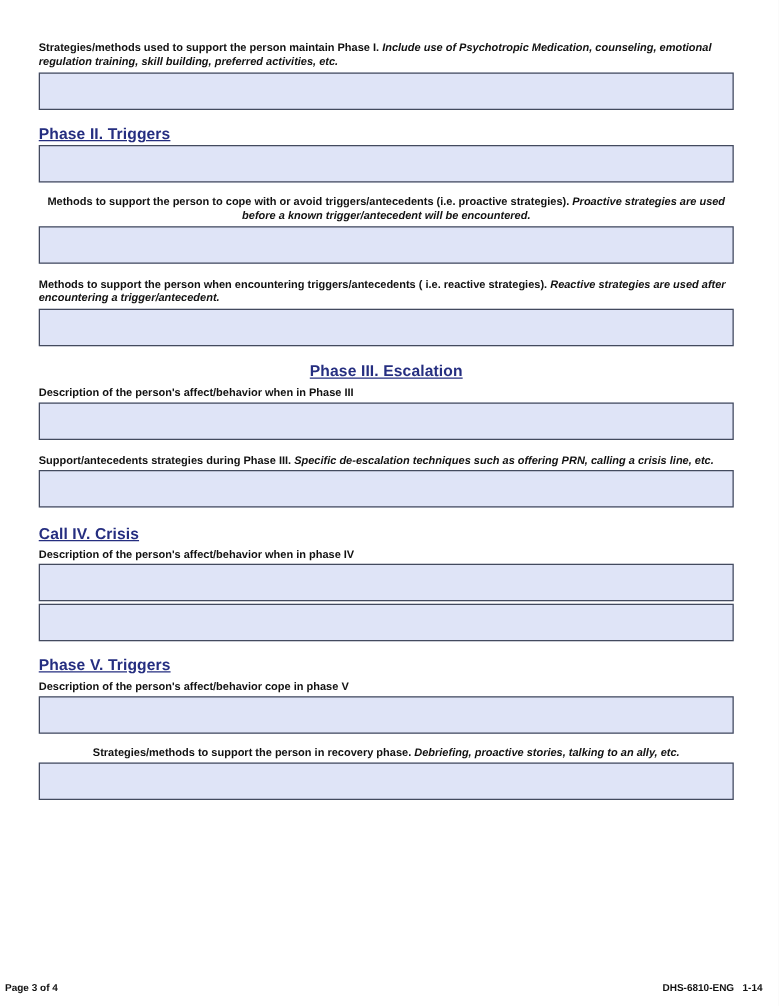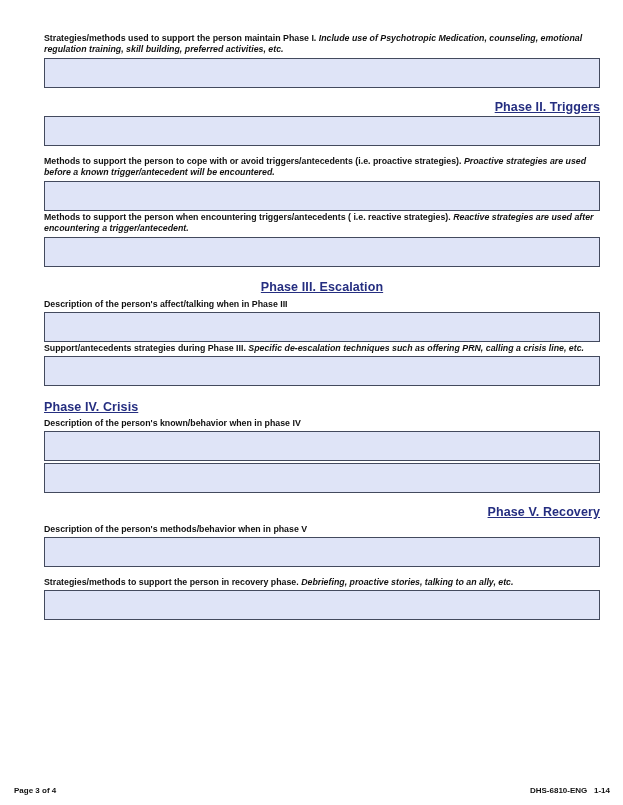--- a/index.html
+++ b/index.html
@@ -9,21 +9,21 @@
     width: 623px;
     height: 805px;
     background: #ffffff;
     font-family: "Liberation Sans", sans-serif;
     color: #111111;
     overflow: hidden;
     outline: 1px solid #e6e6e6;
   }
   .content {
     position: absolute;
-    left: 44px;
+    left: 31px;
     top: 0;
     width: 556px;
   }
   .field-label {
     font-size: 8.8px;
     line-height: 11px;
     color: #111111;
     font-weight: 600;
   }
   .field-label .hint { font-style: italic; font-weight: 600; }
@@ -45,31 +45,31 @@
     outline: none;
     font-family: "Liberation Sans", sans-serif;
     font-size: 9px;
     padding: 3px 4px;
     border-radius: 0;
   }
   
   .mt33 { margin-top: 33px; }
   .mt14 { margin-top: 14px; }
   .mt13 { margin-top: 13px; text-align: center; }
-  .mt12 { margin-top: 12px; text-align: right; }
-  .mt11 { margin-top: 1px; }
-  .mt10 { margin-top: 10px; }
+  .mt12 { margin-top: 12px; }
+  .mt11 { margin-top: 11px; }
+  .mt10 { margin-top: 10px; text-align: center; }
   .mt5  { margin-top: 5px; }
   .mt4  { margin-top: 4px; }
   .mt3  { margin-top: 3px; }
   .mt2  { margin-top: 2px; }
   .footer {
     position: absolute;
     top: 786px;
-    left: 14px;
+    left: 4px;
     right: 13px;
     display: flex;
     justify-content: space-between;
     font-size: 8px;
     font-weight: 700;
     color: #111111;
     white-space: pre;
   }
 </style>
 </head>
@@ -84,34 +84,34 @@
     <div class="phase-heading mt12">Phase II. Triggers</div>
     <textarea class="field-box mt2" style=""></textarea>
 
     <div class="field-label mt10"><span>Methods to support the person to cope with or avoid triggers/antecedents (i.e. proactive strategies).</span><span class="hint"> Proactive strategies are used before a known trigger/antecedent will be encountered.</span></div>
     <textarea class="field-box mt3" style=""></textarea>
 
     <div class="field-label mt11"><span>Methods to support the person when encountering triggers/antecedents ( i.e. reactive strategies).</span><span class="hint"> Reactive strategies are used after encountering a trigger/antecedent.</span></div>
     <textarea class="field-box mt3" style=""></textarea>
 
     <div class="phase-heading mt13">Phase III. Escalation</div>
-    <div class="field-label mt5"><span>Description of the person's affect/talking when in Phase III</span><span class="hint"></span></div>
+    <div class="field-label mt5"><span>Description of the person's affect/behavior when in Phase III</span><span class="hint"></span></div>
     <textarea class="field-box mt2" style=""></textarea>
 
     <div class="field-label mt11"><span>Support/antecedents strategies during Phase III.</span><span class="hint"> Specific de-escalation techniques such as offering PRN, calling a crisis line, etc.</span></div>
     <textarea class="field-box mt2" style=""></textarea>
 
-    <div class="phase-heading mt14">Phase IV. Crisis</div>
-    <div class="field-label mt4"><span>Description of the person's known/behavior when in phase IV</span><span class="hint"></span></div>
+    <div class="phase-heading mt14">Call IV. Crisis</div>
+    <div class="field-label mt4"><span>Description of the person's affect/behavior when in phase IV</span><span class="hint"></span></div>
     <textarea class="field-box mt2" style=""></textarea>
 
     <textarea class="field-box mt2" style=""></textarea>
 
-    <div class="phase-heading mt12">Phase V. Recovery</div>
-    <div class="field-label mt5"><span>Description of the person's methods/behavior when in phase V</span><span class="hint"></span></div>
+    <div class="phase-heading mt12">Phase V. Triggers</div>
+    <div class="field-label mt5"><span>Description of the person's affect/behavior cope in phase V</span><span class="hint"></span></div>
     <textarea class="field-box mt2" style=""></textarea>
 
     <div class="field-label mt10"><span>Strategies/methods to support the person in recovery phase.</span><span class="hint"> Debriefing, proactive stories, talking to an ally, etc.</span></div>
     <textarea class="field-box mt2" style=""></textarea>
 
   </div>
 
   <div class="footer">
     <span>Page 3 of 4</span>
     <span>DHS-6810-ENG   1-14</span>

